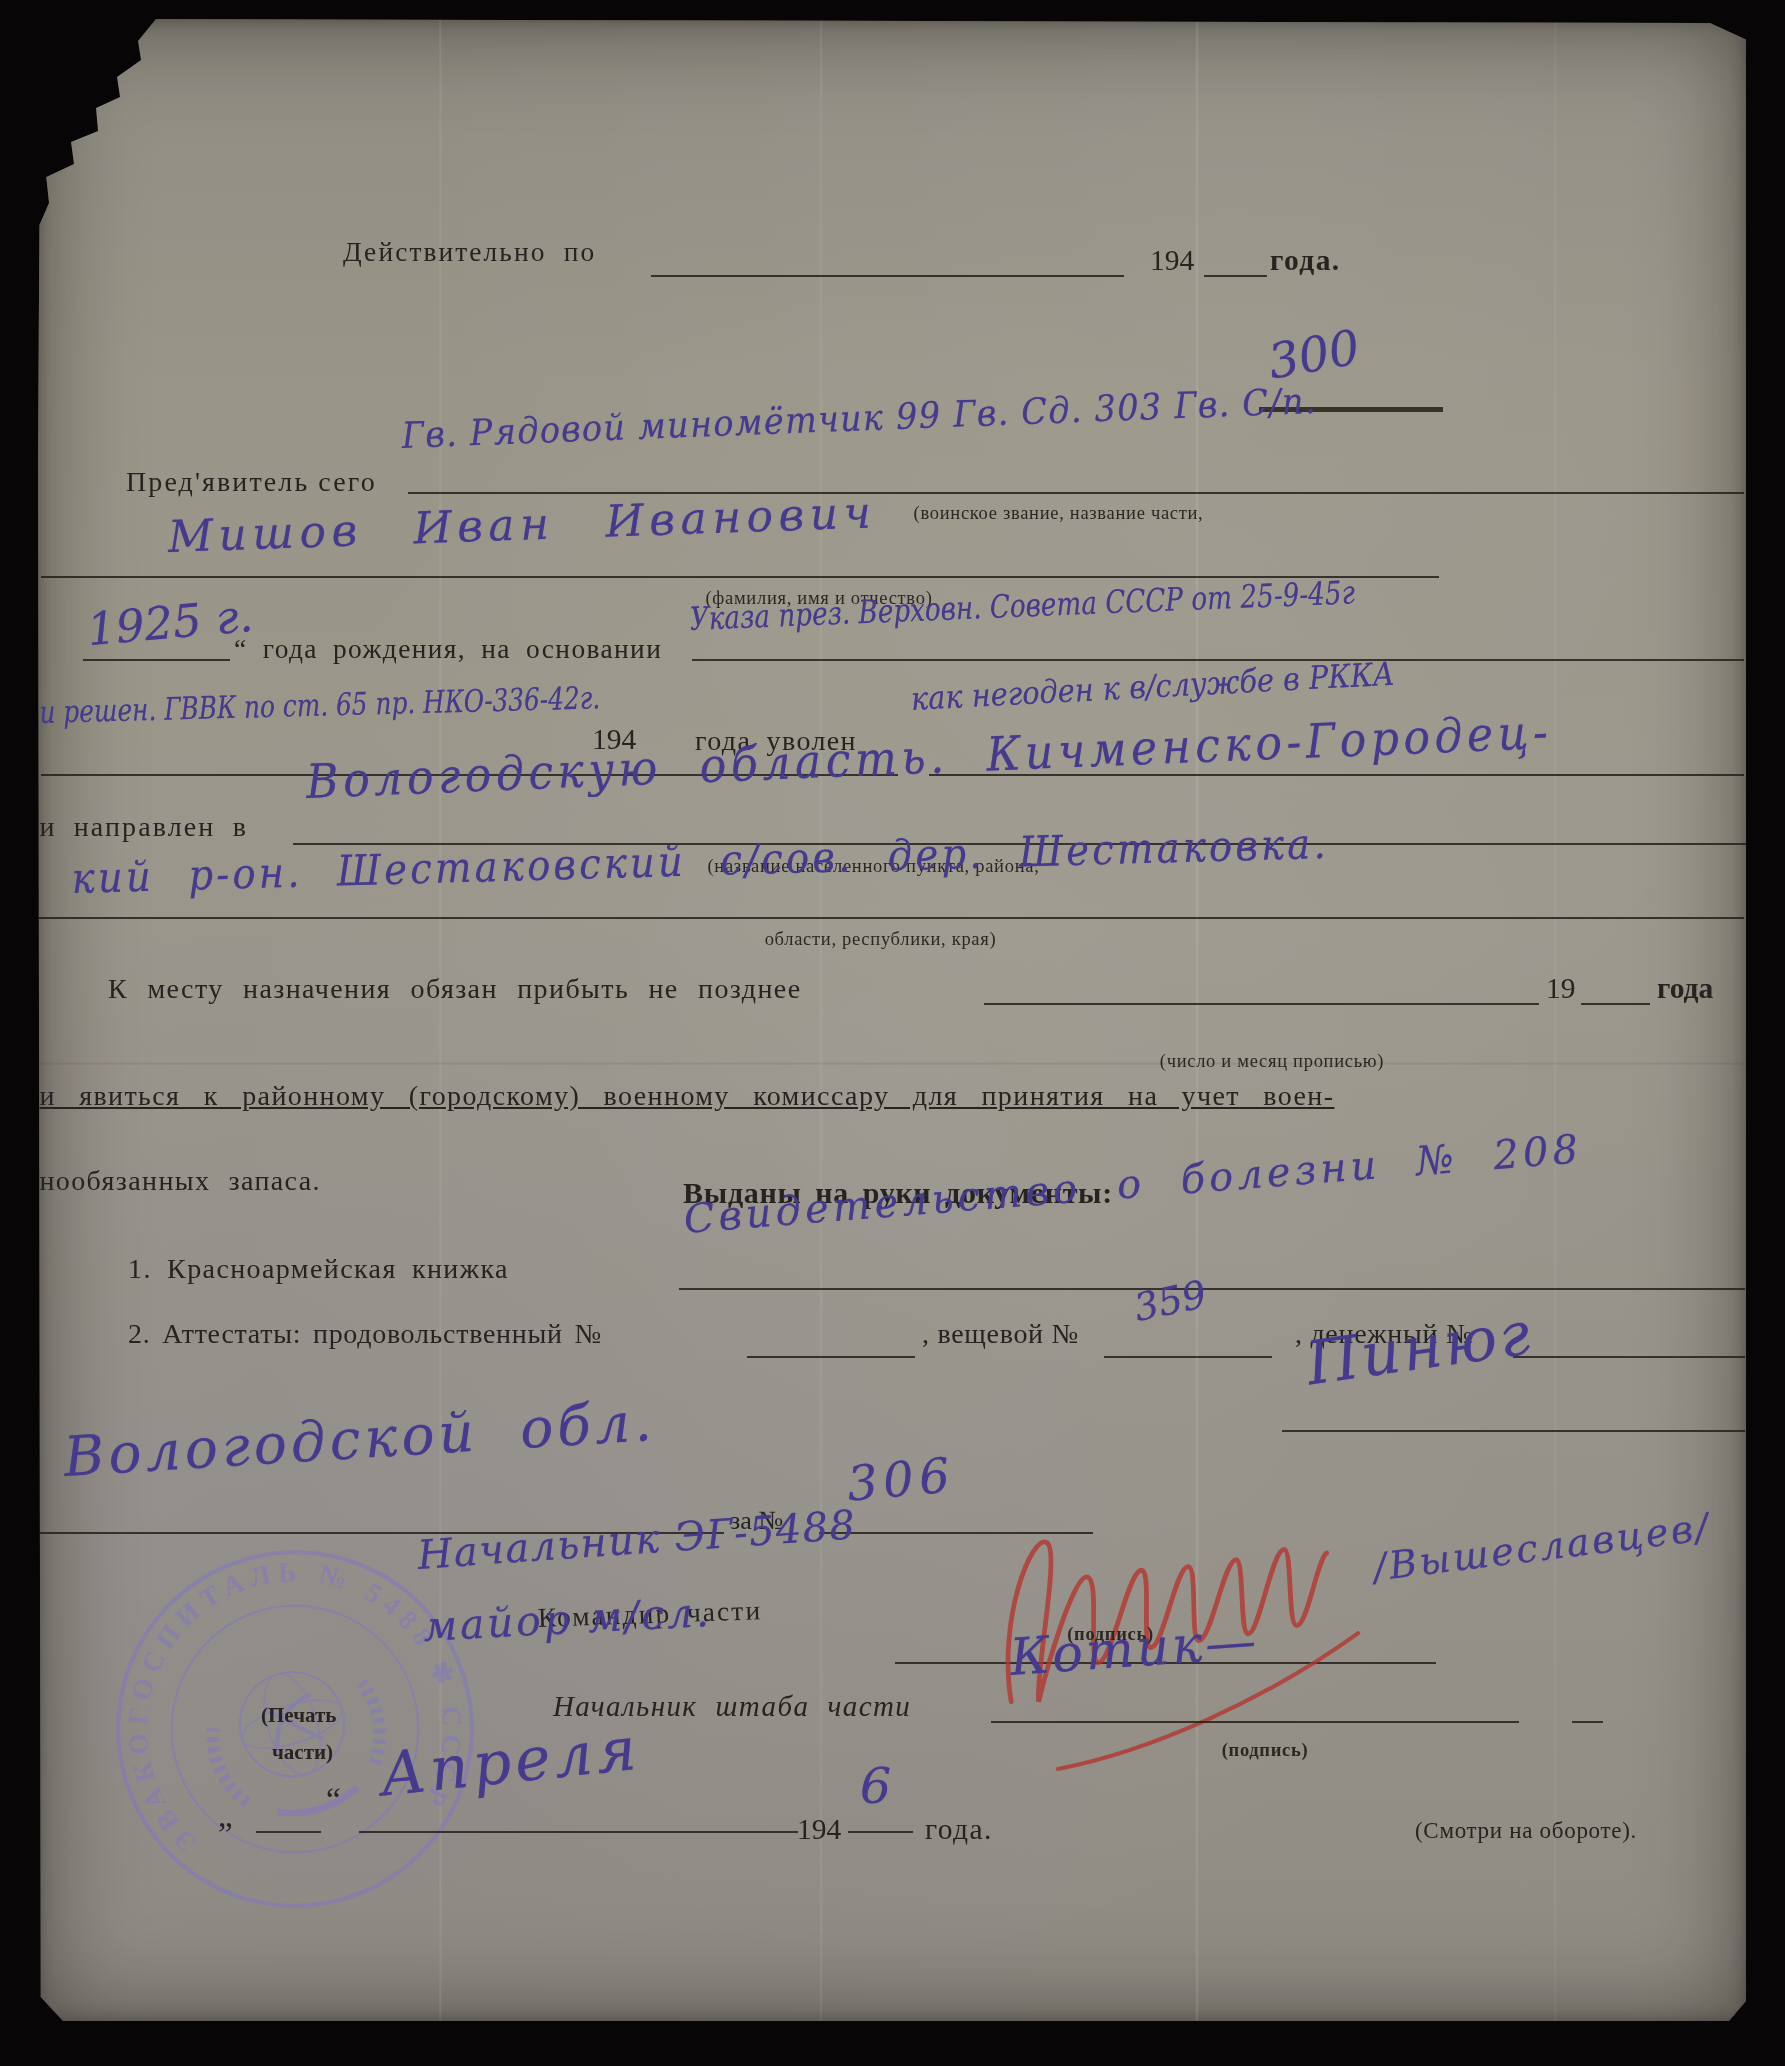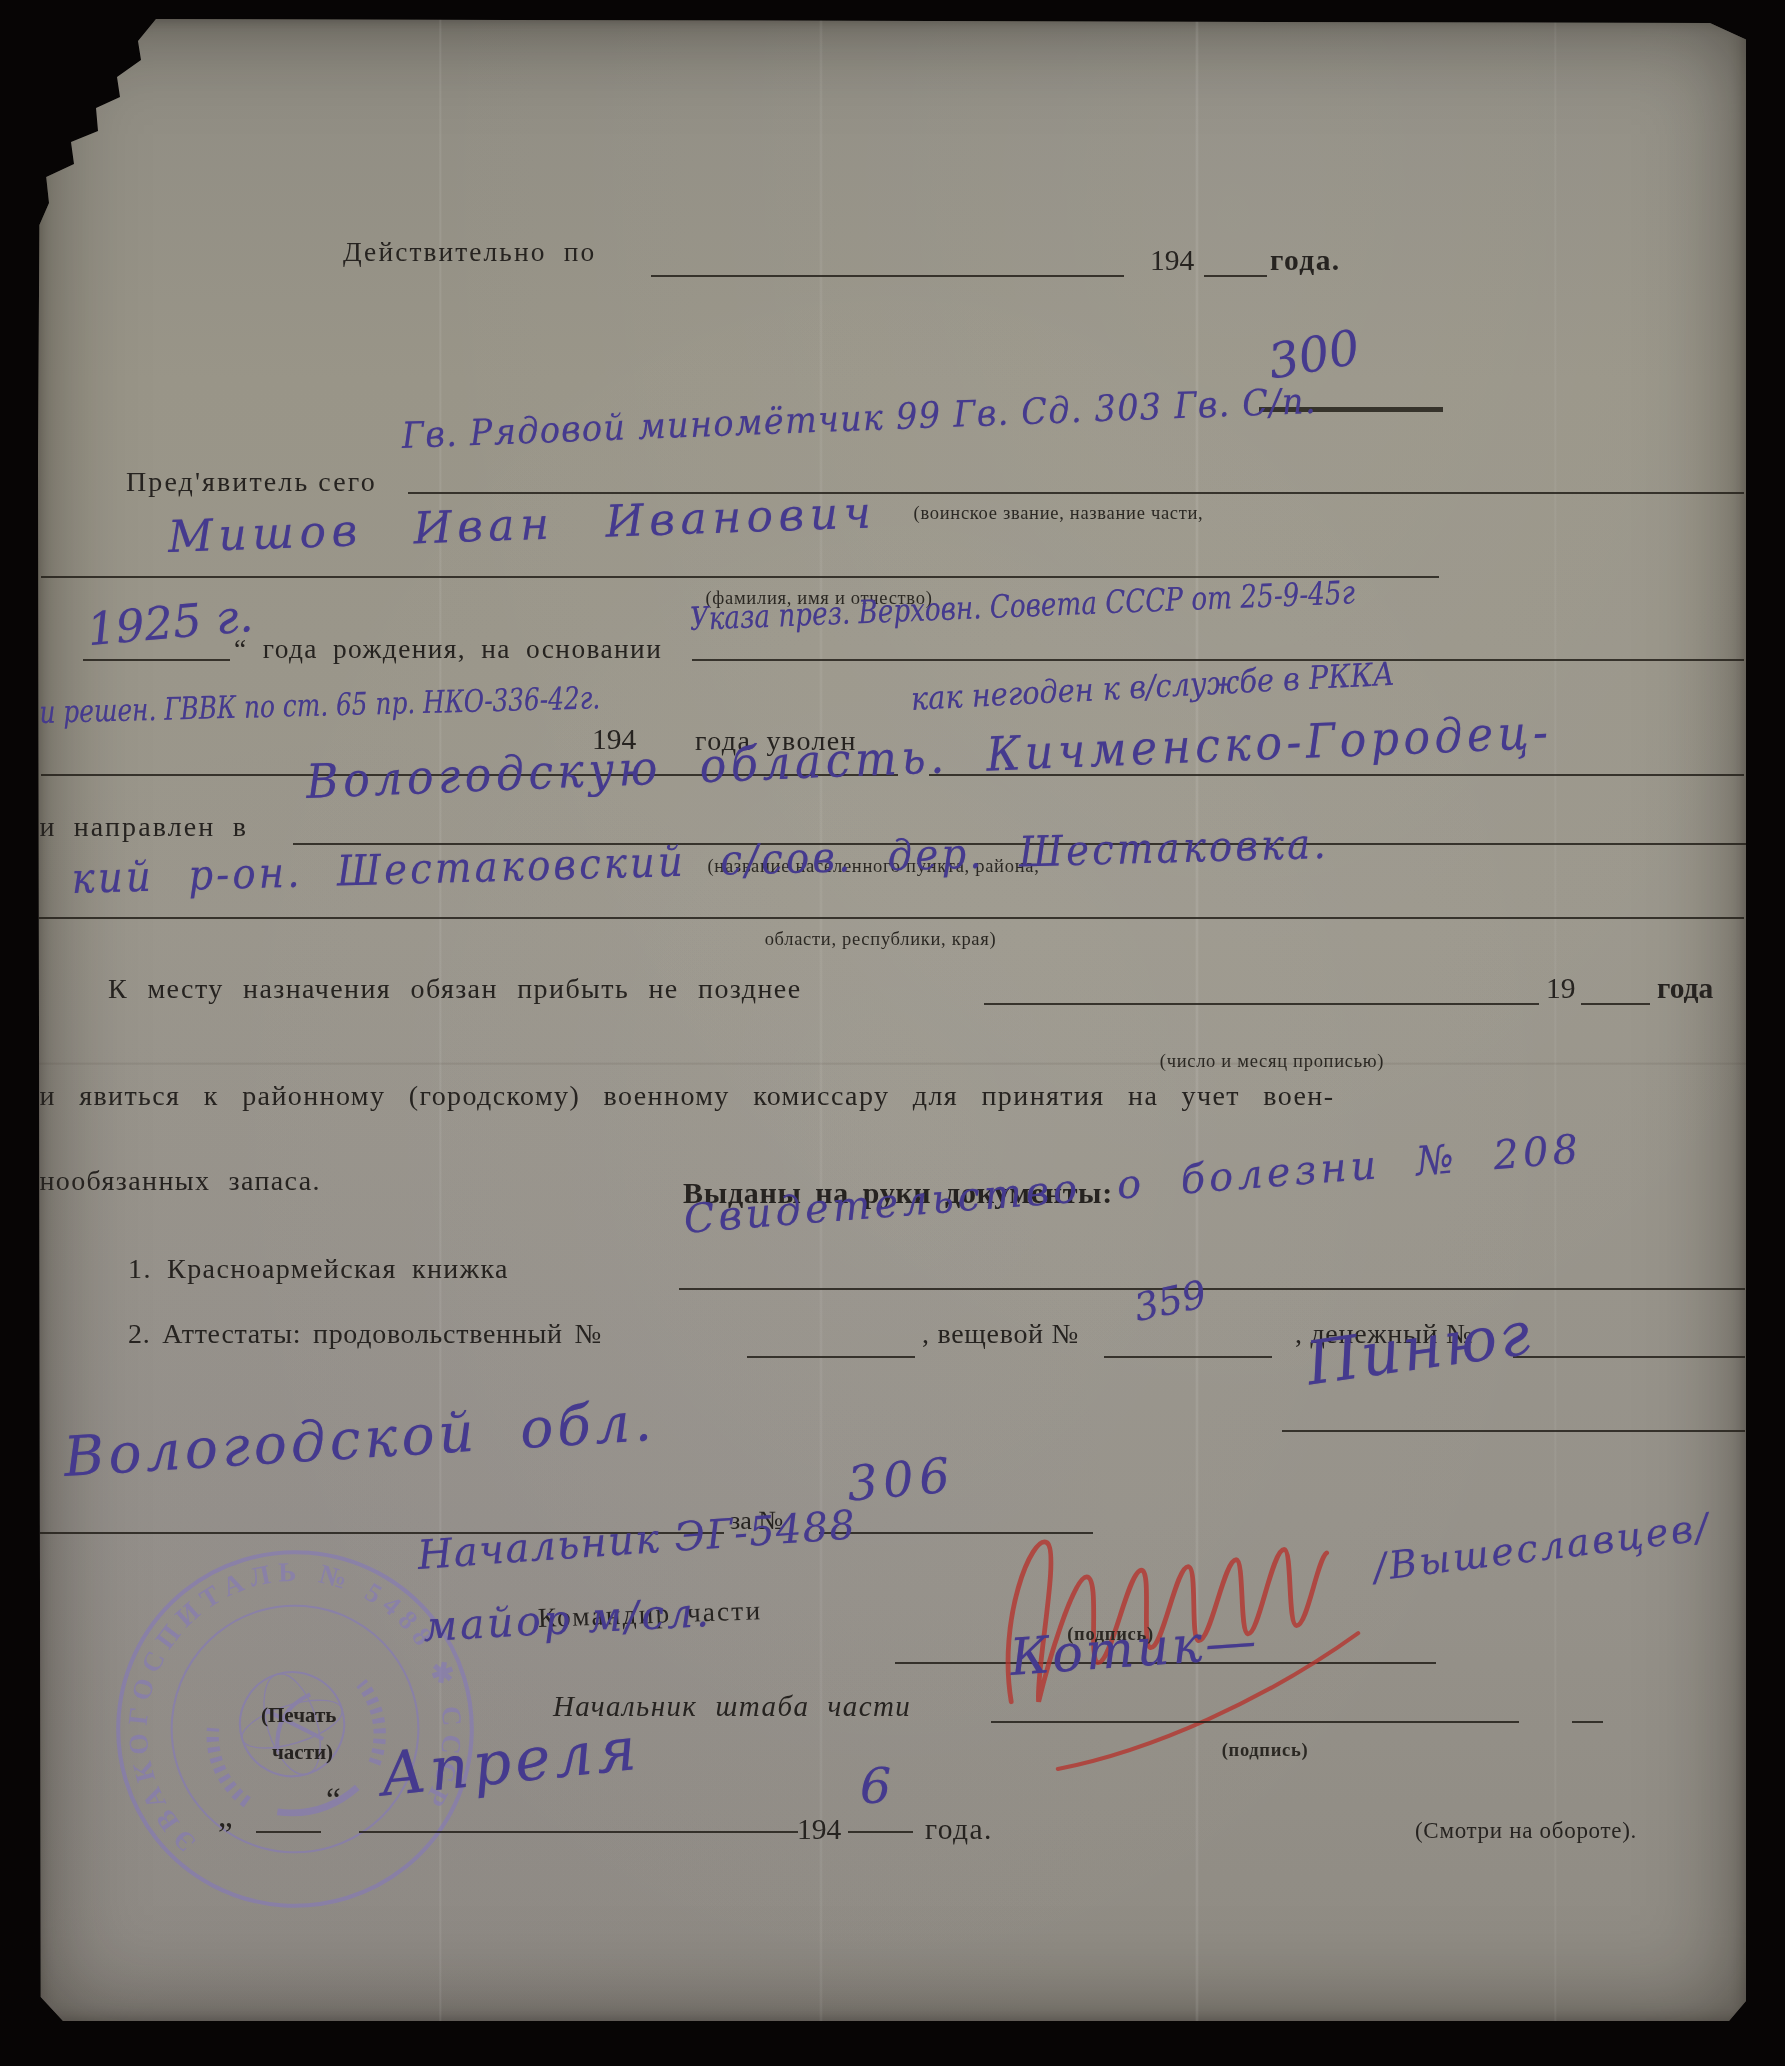--- a/index.html
+++ b/index.html
@@ -79,21 +79,21 @@
   <div class="hw" style="left:33px;top:835px;font-size:42px;letter-spacing:3.4px;word-spacing:20.6px;transform:rotate(-1.6deg) scaleX(.92);transform-origin:left top;">кий р-он. Шестаковский с/сов. дер. Шестаковка.</div>
   <div class="uline" style="left:0px;top:869px;width:1706px;height:29px;"></div>
   <div class="caption" style="left:596px;top:910px;width:493px;">области, республики, края)</div>
 
   <div class="printed" style="left:70px;top:954px;font-size:28px;letter-spacing:1.4px;word-spacing:11px;">К месту назначения обязан прибыть не позднее</div>
   <div class="uline" style="left:946px;top:954px;width:555px;height:30px;"></div>
   <div class="printed" style="left:1508px;top:953px;font-size:29.5px;">19</div>
   <div class="uline" style="left:1543px;top:954px;width:69px;height:30px;"></div>
   <div class="printed bold" style="left:1619px;top:953px;font-size:29.5px;">года</div>
   <div class="caption" style="left:994px;top:1002px;width:480px;margin-top:30px;">(число и месяц прописью)</div>
-  <div class="printed" style="left:1.4px;top:1061px;font-size:28px;letter-spacing:1.4px;word-spacing:15px;">и явиться к районному (городскому) военному комиссару для принятия на учет воен-</div>
+  <div class="printed" style="left:1.4px;top:1061px;font-size:28px;letter-spacing:1.4px;word-spacing:15px;text-decoration:underline;">и явиться к районному (городскому) военному комиссару для принятия на учет воен-</div>
   <div class="printed" style="left:1.4px;top:1146px;font-size:28px;letter-spacing:1.4px;word-spacing:9.6px;">нообязанных запаса.</div>
 
   <div class="printed bold" style="left:545px;top:1157px;width:630px;text-align:center;font-size:30px;letter-spacing:0.7px;word-spacing:5.5px;">Выданы на руки документы:</div>
 
   <div class="printed" style="left:90px;top:1234px;font-size:28px;letter-spacing:1.4px;word-spacing:6.9px;">1. Красноармейская книжка</div>
   <div class="hw" style="left:644px;top:1177px;font-size:40px;letter-spacing:4.1px;word-spacing:19px;transform:rotate(-4.5deg);transform-origin:left top;">Свидетельство о болезни № 208</div>
   <div class="uline" style="left:641px;top:1242px;width:1066px;height:27.4px;"></div>
 
   <div class="printed" style="left:90px;top:1299px;font-size:28px;letter-spacing:0.7px;word-spacing:4.1px;">2. Аттестаты: продовольственный №</div>
   <div class="uline" style="left:709px;top:1299px;width:168px;height:38px;"></div>

